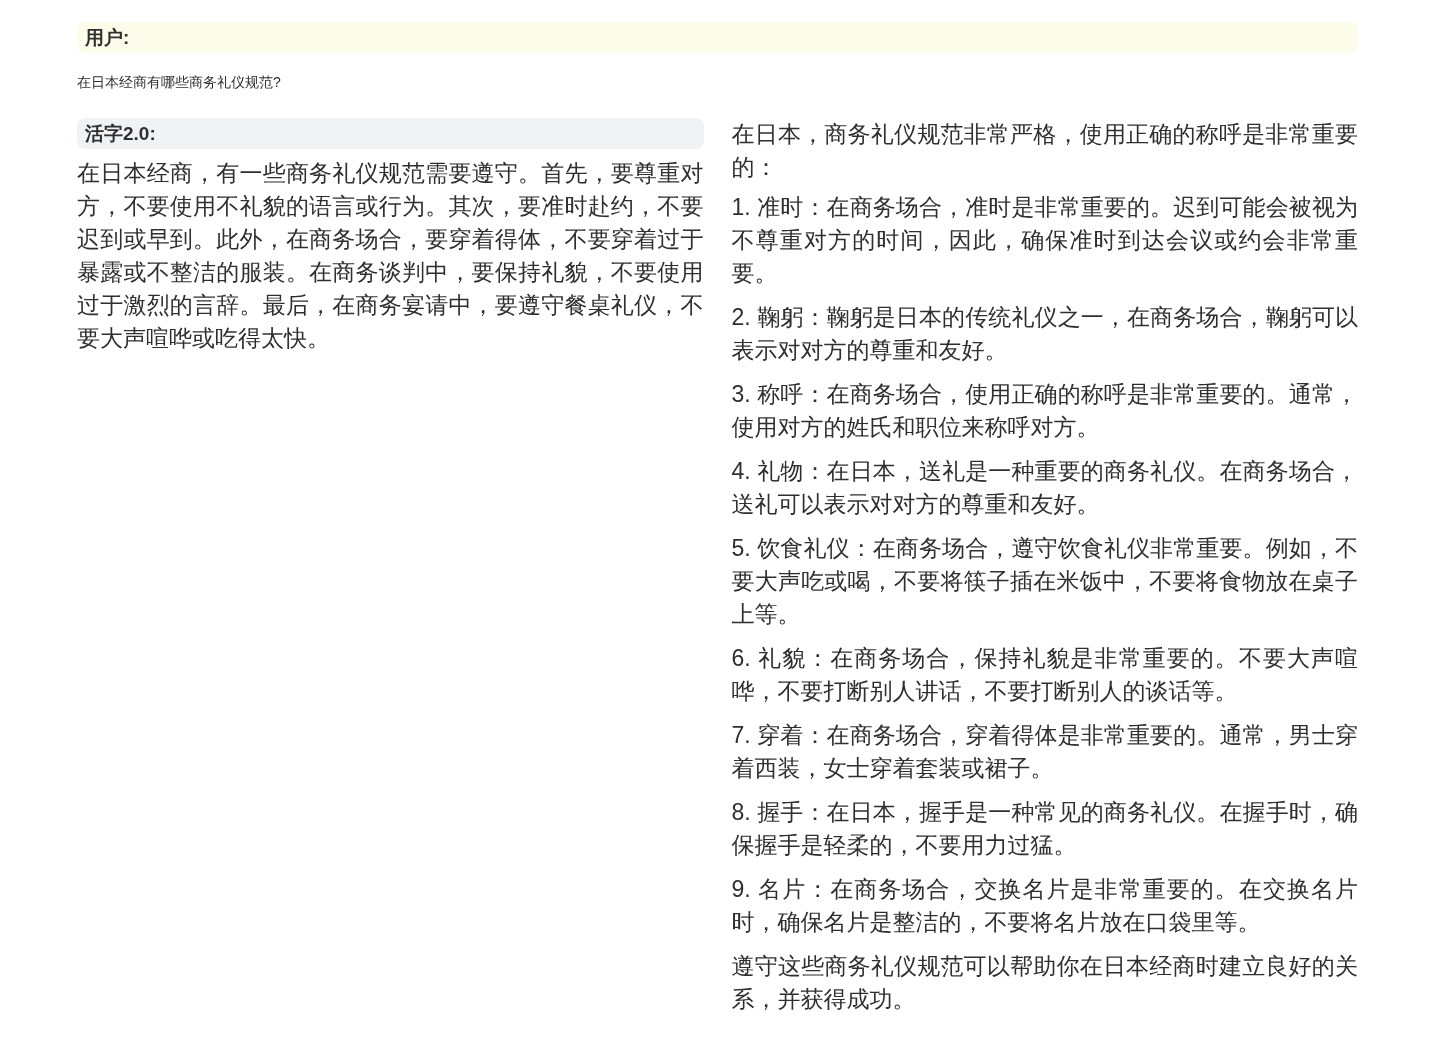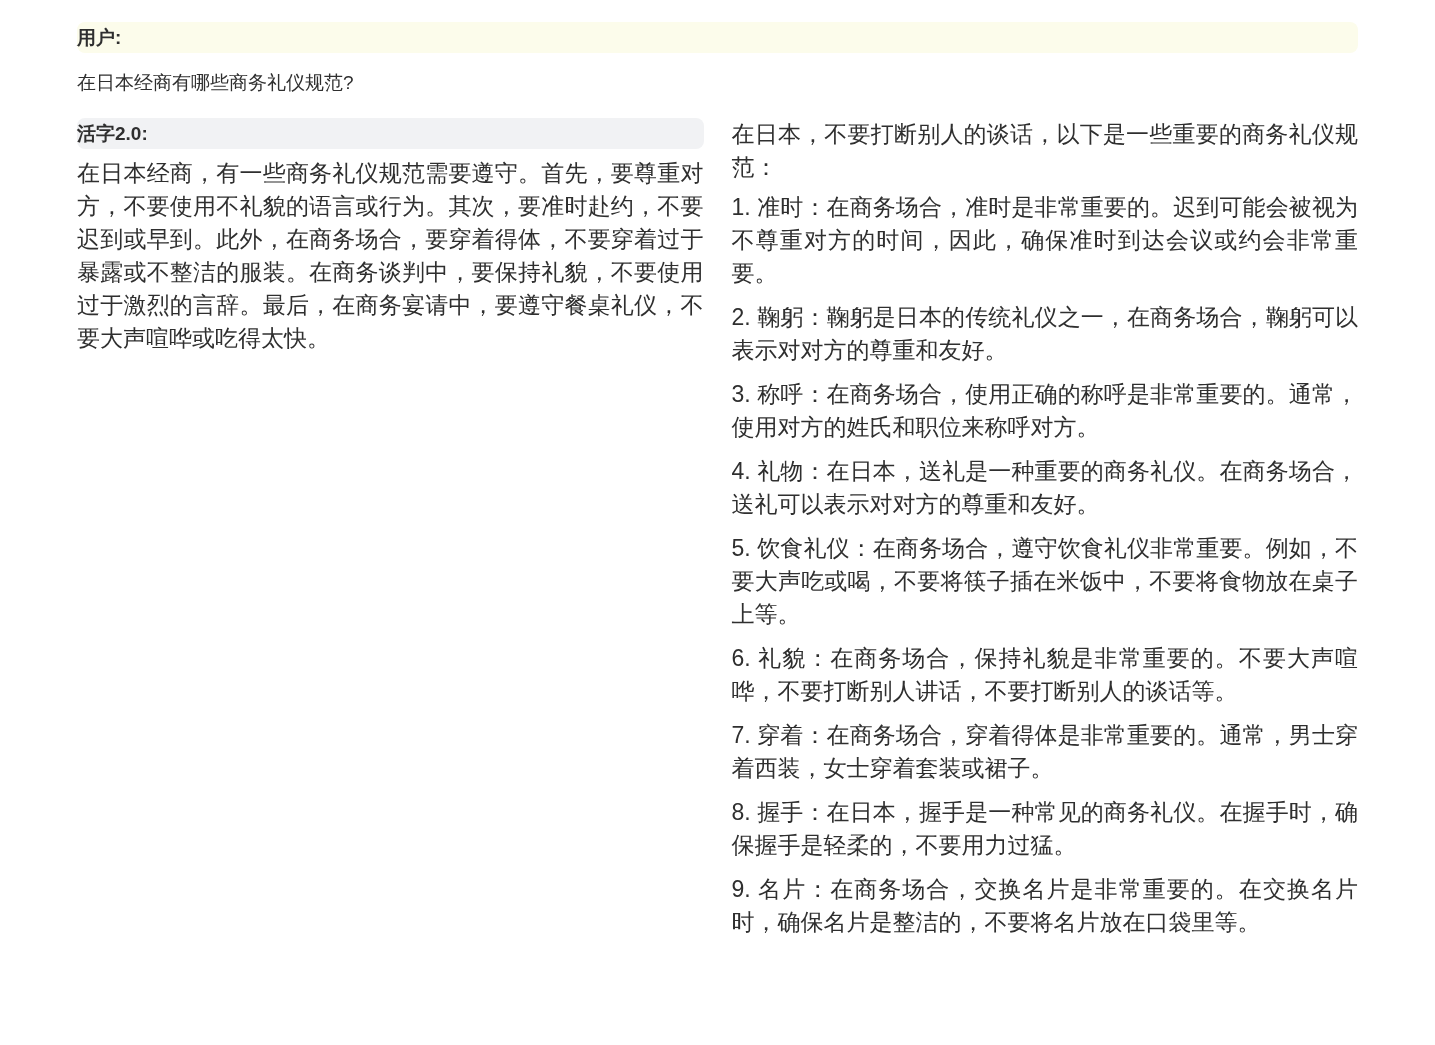--- a/index.html
+++ b/index.html
@@ -17,31 +17,31 @@
     color: var(--text);
     font-family: "Liberation Sans", "DejaVu Sans", sans-serif;
     padding: 22px 77px 0 77px;
     overflow: hidden;
   }
   .bar {
     height: 31px;
     border-radius: 8px;
     display: flex;
     align-items: center;
-    padding: 0 0;
+    padding: 0 8px;
     font-size: 19px;
     font-weight: 600;
     line-height: 31px;
   }
   .user-bar {
     background: var(--user-bar-bg);
     margin-bottom: 13px;
   }
   .question {
-    font-size: 19px;
+    font-size: 14px;
     line-height: 33px;
     margin-bottom: 19px;
   }
   .columns {
     display: flex;
     gap: 28px;
     align-items: flex-start;
   }
   .column {
     flex: 1 1 0;
@@ -77,27 +77,28 @@
       <div class="bar model-bar">
         <span>活字2.0:</span>
       </div>
       <div class="col-body">
         <p>在日本经商，有一些商务礼仪规范需要遵守。首先，要尊重对方，不要使用不礼貌的语言或行为。其次，要准时赴约，不要迟到或早到。此外，在商务场合，要穿着得体，不要穿着过于暴露或不整洁的服装。在商务谈判中，要保持礼貌，不要使用过于激烈的言辞。最后，在商务宴请中，要遵守餐桌礼仪，不要大声喧哗或吃得太快。</p>
       </div>
     </div>
 
     <div class="column">
       <div class="col-body">
-        <p class="intro">在日本，不要打断别人的谈话，以下是一些重要的商务礼仪规范：</p>
+        <p class="intro">在日本，商务礼仪规范非常严格，使用正确的称呼是非常重要的：</p>
         <p>1. 准时：在商务场合，准时是非常重要的。迟到可能会被视为不尊重对方的时间，因此，确保准时到达会议或约会非常重要。</p>
         <p>2. 鞠躬：鞠躬是日本的传统礼仪之一，在商务场合，鞠躬可以表示对对方的尊重和友好。</p>
         <p>3. 称呼：在商务场合，使用正确的称呼是非常重要的。通常，使用对方的姓氏和职位来称呼对方。</p>
         <p>4. 礼物：在日本，送礼是一种重要的商务礼仪。在商务场合，送礼可以表示对对方的尊重和友好。</p>
         <p>5. 饮食礼仪：在商务场合，遵守饮食礼仪非常重要。例如，不要大声吃或喝，不要将筷子插在米饭中，不要将食物放在桌子上等。</p>
         <p>6. 礼貌：在商务场合，保持礼貌是非常重要的。不要大声喧哗，不要打断别人讲话，不要打断别人的谈话等。</p>
         <p>7. 穿着：在商务场合，穿着得体是非常重要的。通常，男士穿着西装，女士穿着套装或裙子。</p>
         <p>8. 握手：在日本，握手是一种常见的商务礼仪。在握手时，确保握手是轻柔的，不要用力过猛。</p>
         <p>9. 名片：在商务场合，交换名片是非常重要的。在交换名片时，确保名片是整洁的，不要将名片放在口袋里等。</p>
+        <p>遵守这些商务礼仪规范可以帮助你在日本经商时建立良好的关系，并获得成功。</p>
       </div>
     </div>
 
   </div>
 </div>
 
 </body></html>

